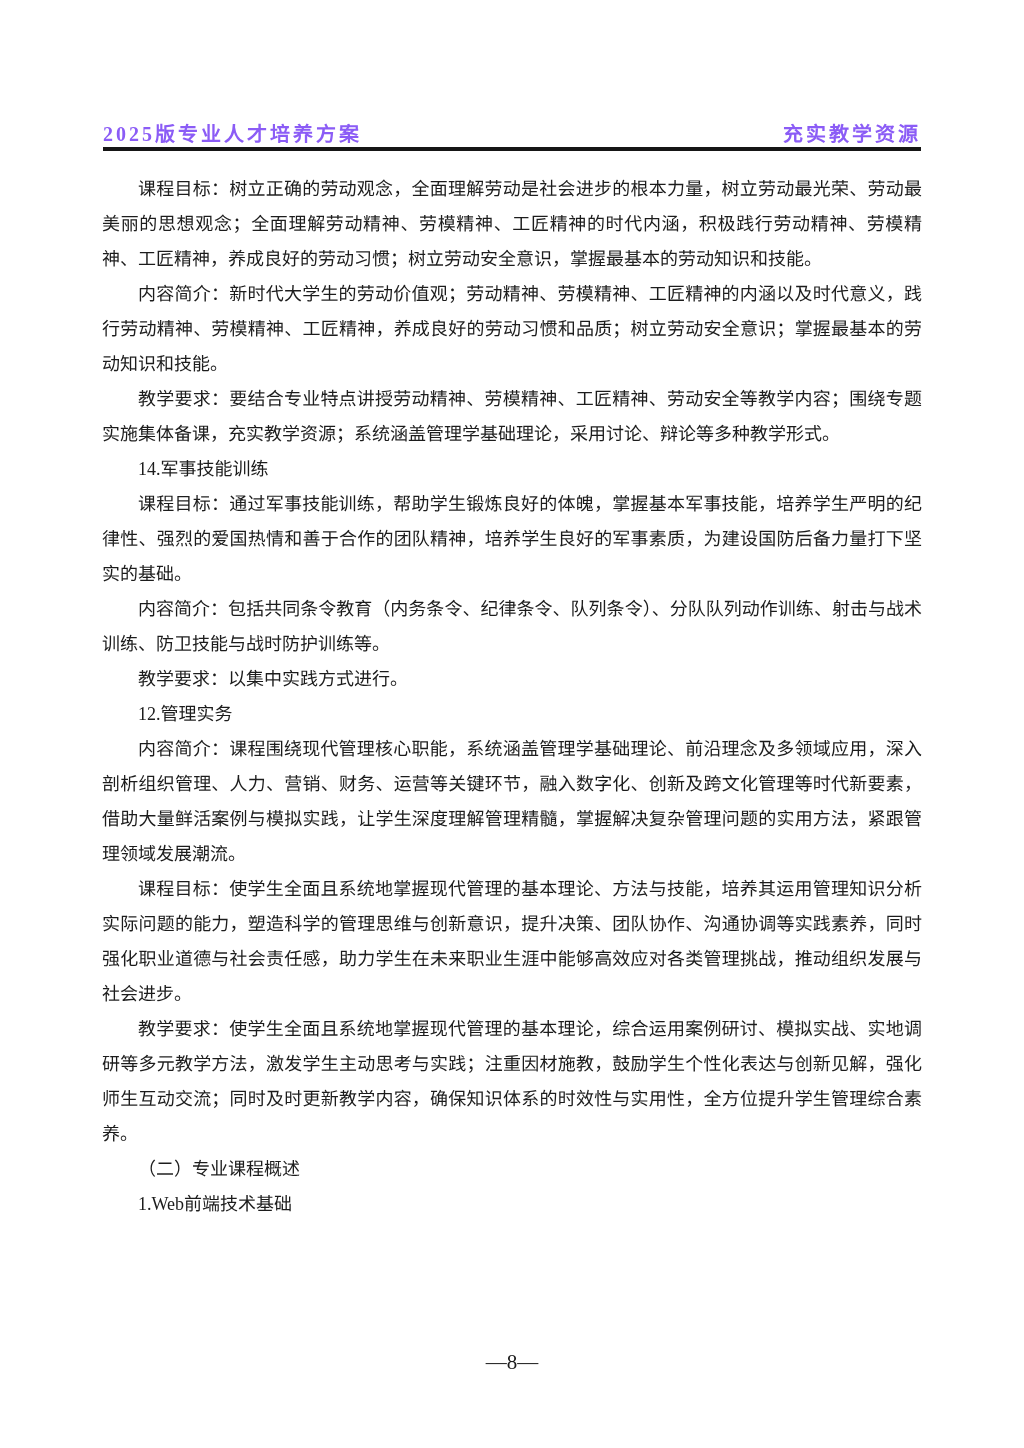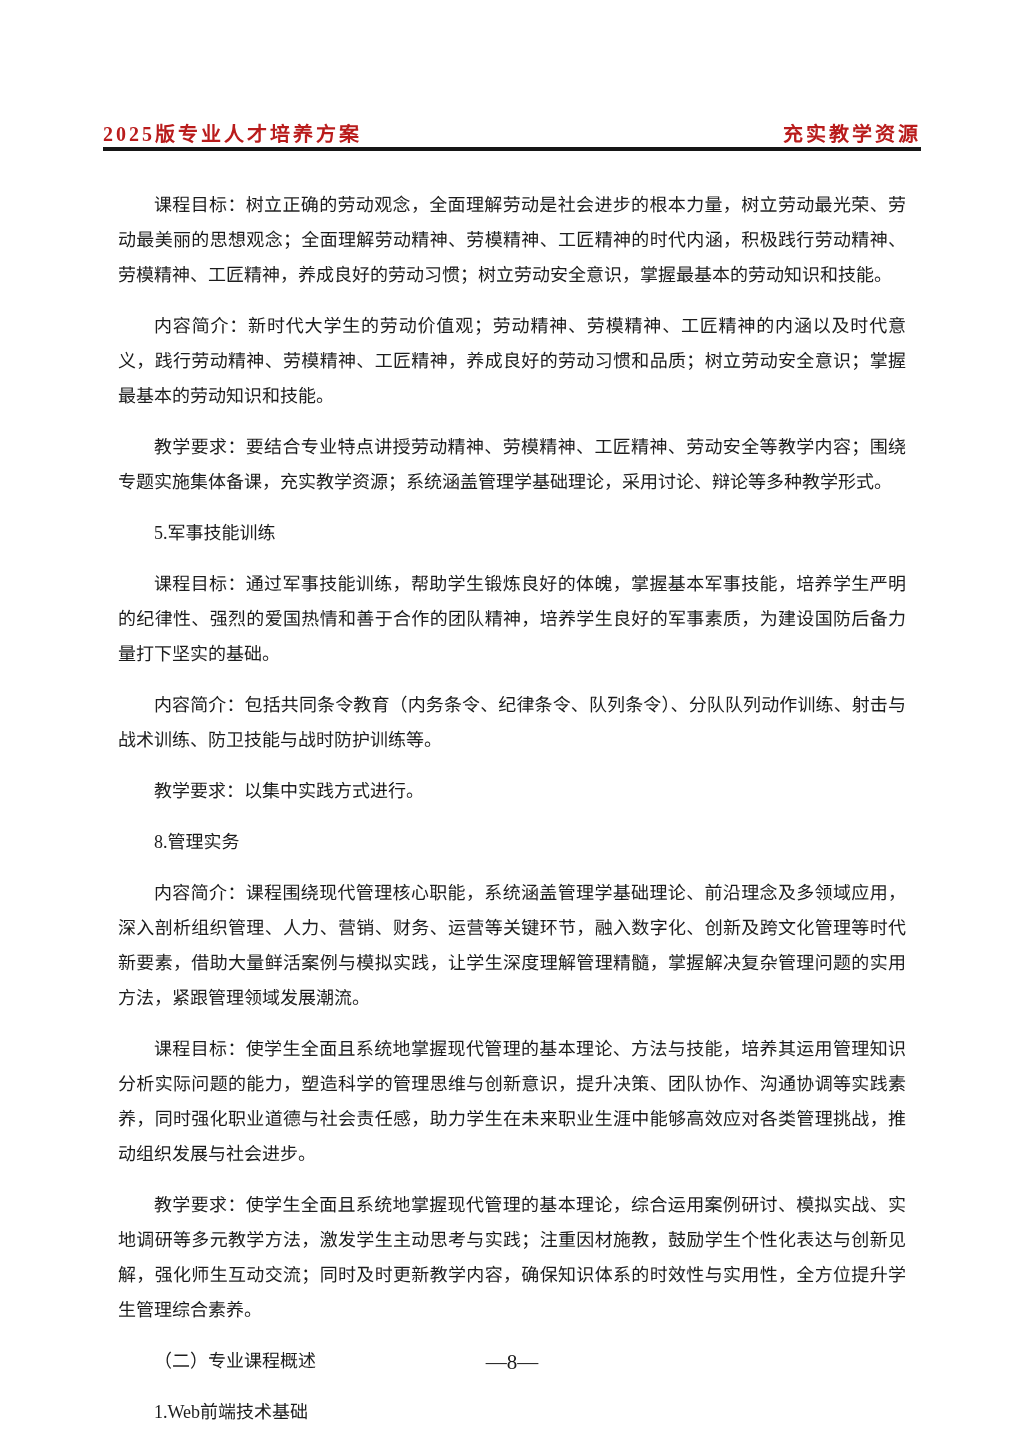--- a/index.html
+++ b/index.html
@@ -18,21 +18,21 @@
     position: absolute;
     top: 118px;
     left: 103px;
     width: 818px;
     display: flex;
     justify-content: space-between;
     align-items: baseline;
     font-size: 20px;
     font-weight: bold;
     letter-spacing: 3px;
-    color: #b91c1c;
+    color: #8b5cf6;
   }
   .header-rule {
     position: absolute;
     top: 147px;
     left: 103px;
     width: 818px;
     height: 3px;
     border-top: 2px solid #161616;
     border-bottom: 2px solid #161616;
   }
@@ -41,21 +41,21 @@
     top: 172px;
     left: 102px;
     width: 820px;
     font-size: 18px;
     line-height: 35px;
     text-align: justify;
     text-justify: inter-ideograph;
   }
   .para {
     text-indent: 2em;
-    margin: 16px;
+    margin: 0;
     word-break: break-all;
   }
   .page-footer {
     position: absolute;
     top: 1350px;
     left: 0;
     width: 100%;
     text-align: center;
     font-size: 21px;
     color: #1c1c1c;
@@ -70,25 +70,25 @@
     <span>2025版专业人才培养方案</span>
     <span>充实教学资源</span>
   </header>
 
   <div class="header-rule"></div>
 
   <main class="page-body">
     <p class="para">课程目标：树立正确的劳动观念，全面理解劳动是社会进步的根本力量，树立劳动最光荣、劳动最美丽的思想观念；全面理解劳动精神、劳模精神、工匠精神的时代内涵，积极践行劳动精神、劳模精神、工匠精神，养成良好的劳动习惯；树立劳动安全意识，掌握最基本的劳动知识和技能。</p>
     <p class="para">内容简介：新时代大学生的劳动价值观；劳动精神、劳模精神、工匠精神的内涵以及时代意义，践行劳动精神、劳模精神、工匠精神，养成良好的劳动习惯和品质；树立劳动安全意识；掌握最基本的劳动知识和技能。</p>
     <p class="para">教学要求：要结合专业特点讲授劳动精神、劳模精神、工匠精神、劳动安全等教学内容；围绕专题实施集体备课，充实教学资源；系统涵盖管理学基础理论，采用讨论、辩论等多种教学形式。</p>
-    <p class="para">5.军事技能训练</p>
+    <p class="para">14.军事技能训练</p>
     <p class="para">课程目标：通过军事技能训练，帮助学生锻炼良好的体魄，掌握基本军事技能，培养学生严明的纪律性、强烈的爱国热情和善于合作的团队精神，培养学生良好的军事素质，为建设国防后备力量打下坚实的基础。</p>
     <p class="para">内容简介：包括共同条令教育（内务条令、纪律条令、队列条令）、分队队列动作训练、射击与战术训练、防卫技能与战时防护训练等。</p>
     <p class="para">教学要求：以集中实践方式进行。</p>
-    <p class="para">8.管理实务</p>
+    <p class="para">12.管理实务</p>
     <p class="para">内容简介：课程围绕现代管理核心职能，系统涵盖管理学基础理论、前沿理念及多领域应用，深入剖析组织管理、人力、营销、财务、运营等关键环节，融入数字化、创新及跨文化管理等时代新要素，借助大量鲜活案例与模拟实践，让学生深度理解管理精髓，掌握解决复杂管理问题的实用方法，紧跟管理领域发展潮流。</p>
     <p class="para">课程目标：使学生全面且系统地掌握现代管理的基本理论、方法与技能，培养其运用管理知识分析实际问题的能力，塑造科学的管理思维与创新意识，提升决策、团队协作、沟通协调等实践素养，同时强化职业道德与社会责任感，助力学生在未来职业生涯中能够高效应对各类管理挑战，推动组织发展与社会进步。</p>
     <p class="para">教学要求：使学生全面且系统地掌握现代管理的基本理论，综合运用案例研讨、模拟实战、实地调研等多元教学方法，激发学生主动思考与实践；注重因材施教，鼓励学生个性化表达与创新见解，强化师生互动交流；同时及时更新教学内容，确保知识体系的时效性与实用性，全方位提升学生管理综合素养。</p>
     <p class="para">（二）专业课程概述</p>
     <p class="para">1.Web前端技术基础</p>
   </main>
 
   <footer class="page-footer">
     <span>—8—</span>
   </footer>

